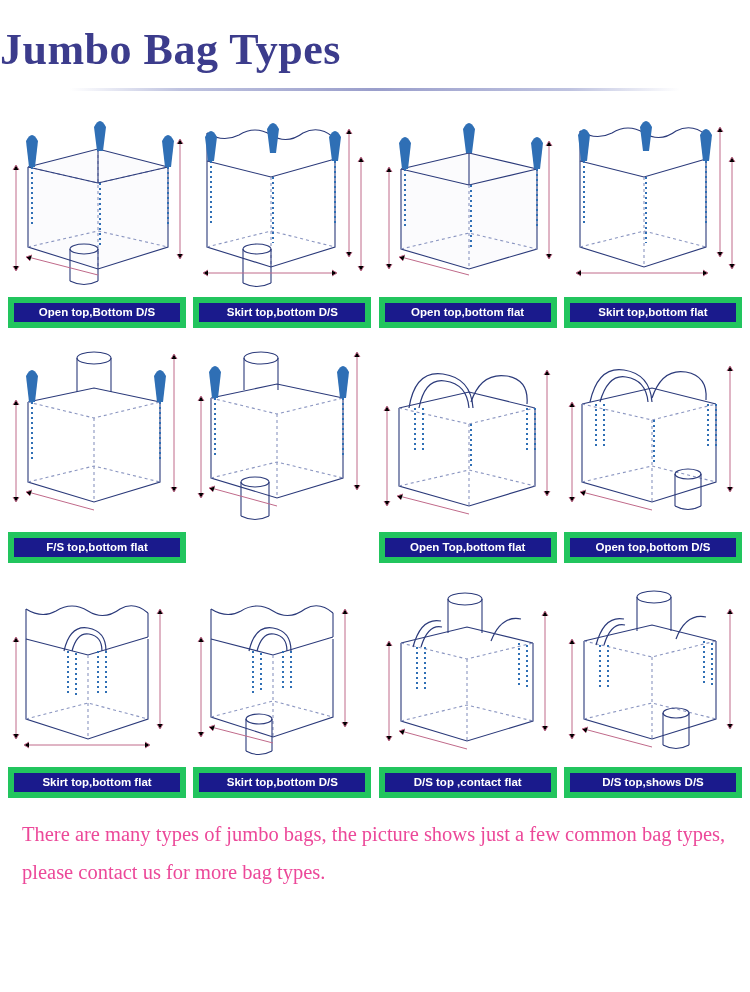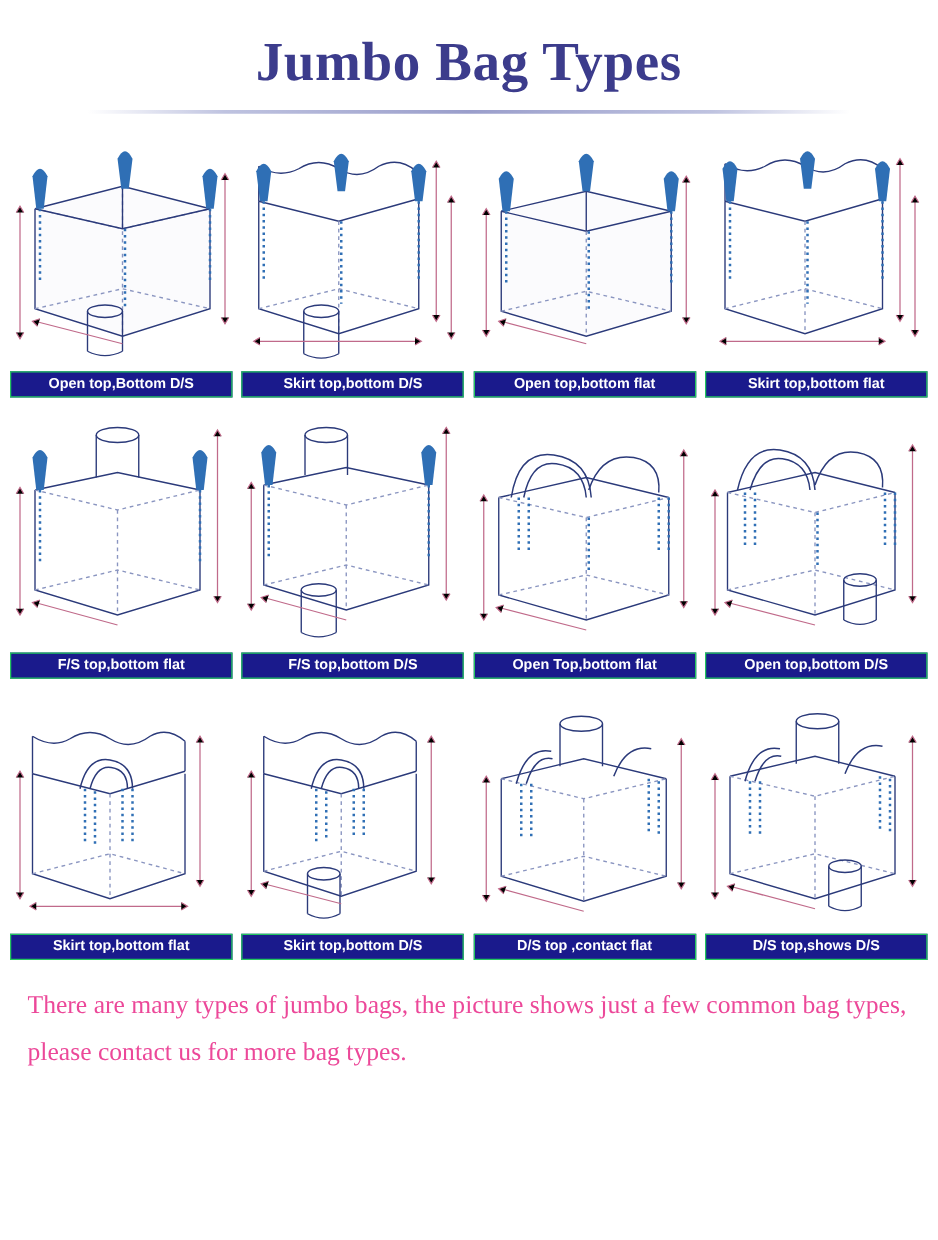--- a/index.html
+++ b/index.html
@@ -14,21 +14,20 @@
     overflow: hidden;
   }
   .page {
     position: relative;
     width: 750px;
     height: 992px;
     background: #fff;
   }
   
   .title-wrap {
-    text-align: center;
     padding-top: 28px;
     border-radius: 29px;
   }
   .title {
     font-family: "Liberation Serif", serif;
     font-size: 44px;
     font-weight: bold;
     color: #3c3c8c;
     letter-spacing: 0.5px;
     line-height: 1;
@@ -59,21 +58,21 @@
     position: relative;
     width: 178px;
     height: 200px;
   }
   .art svg {
     display: block;
   }
   .caption {
     height: 19px;
     background: #1a1a8c;
-    border: 1px solid #22c55e;
+    border: 6px solid #22c55e;
     color: #ffffff;
     font-size: 11.5px;
     font-weight: bold;
     line-height: 19px;
     text-align: center;
     white-space: nowrap;
     overflow: hidden;
     font-family: "Liberation Sans", sans-serif;
   }
   
@@ -342,21 +341,20 @@
               <path d="M161 25 L164 20 L167 25"></path>
               <path d="M161 153 L164 158 L167 153"></path>
               <path d="M8 66 L8 164"></path>
               <path d="M5 69 L8 64 L11 69"></path>
               <path d="M5 161 L8 166 L11 161"></path>
               <path d="M18 156 L84 174"></path>
               <path d="M22 154 L16 156 L20 160"></path>
             </g>
           </svg>
         </div>
-        <div class="caption">F/S top,bottom D/S</div>
       </div>
 
       <div class="cell">
         <div class="art">
           <svg width="178" height="200" viewBox="0 0 178 200">
             <g fill="none" stroke="#2b3a7a" stroke-width="1.1">
 
               <path d="M30 76 q6 -38 34 -34 q28 4 30 34" stroke-width="1.2"></path>
               <path d="M40 76 q6 -30 26 -27 q22 3 24 27" stroke-width="1.2"></path>
               <path d="M92 70 q10 -30 36 -26 q22 4 20 28" stroke-width="1.2"></path>

